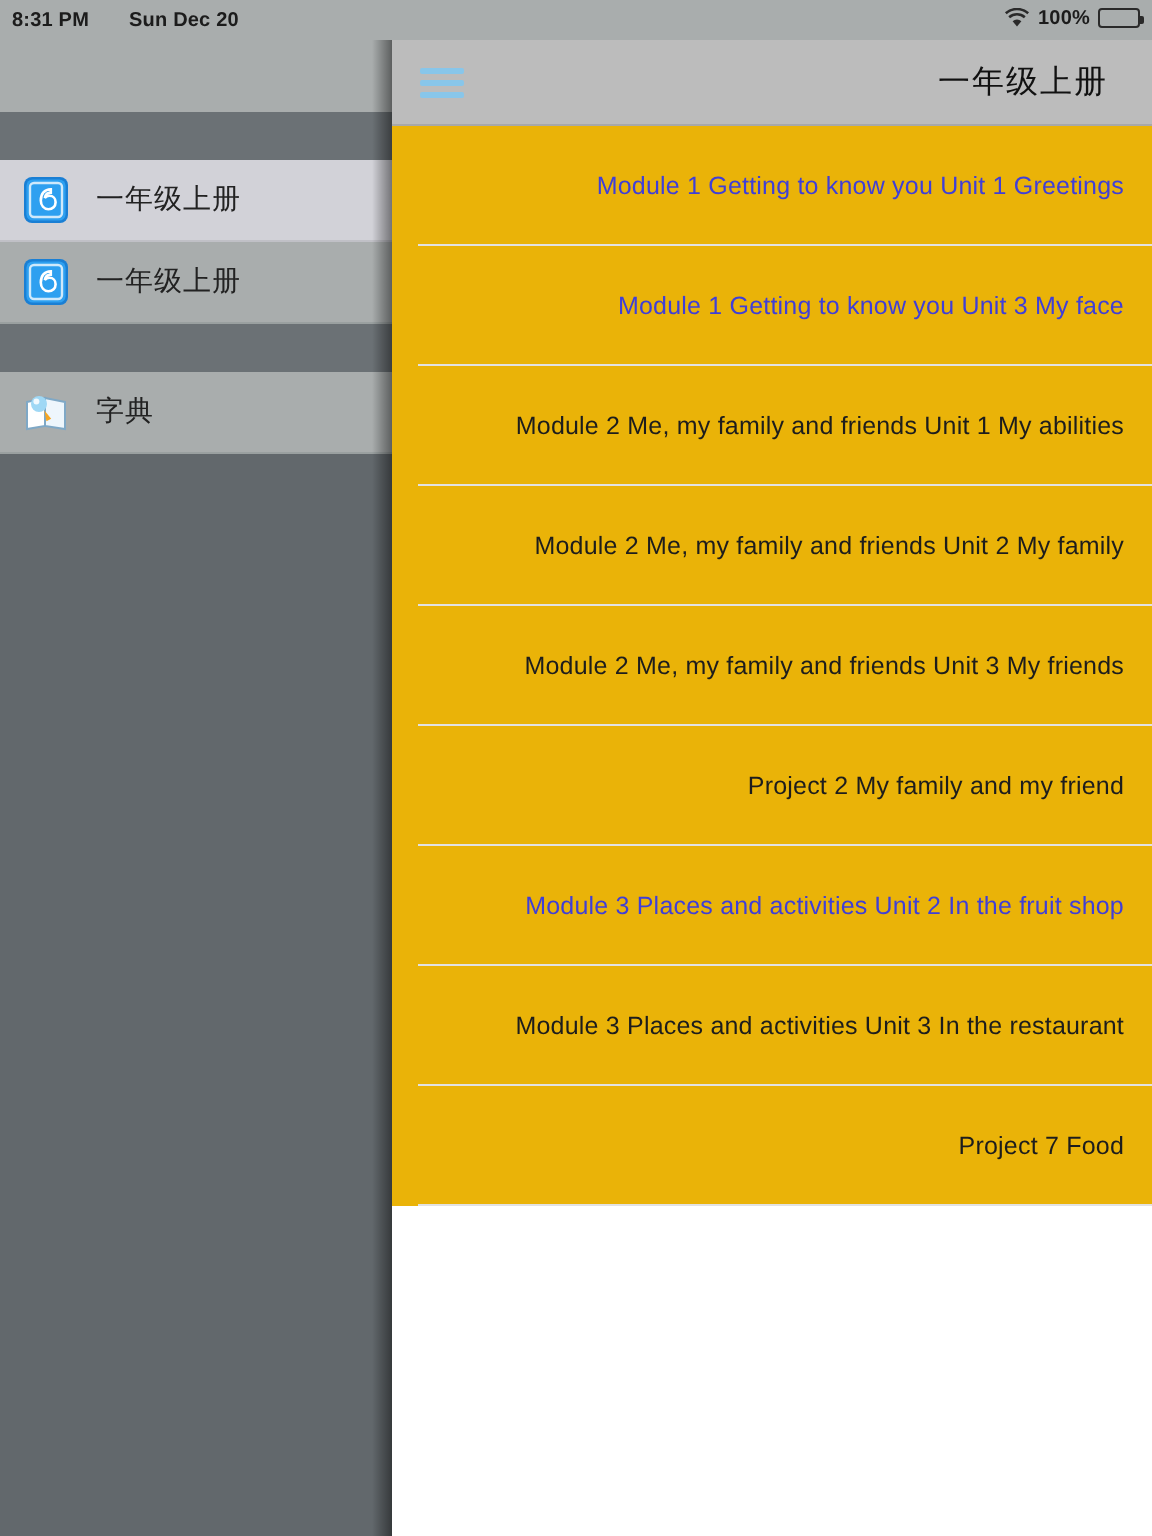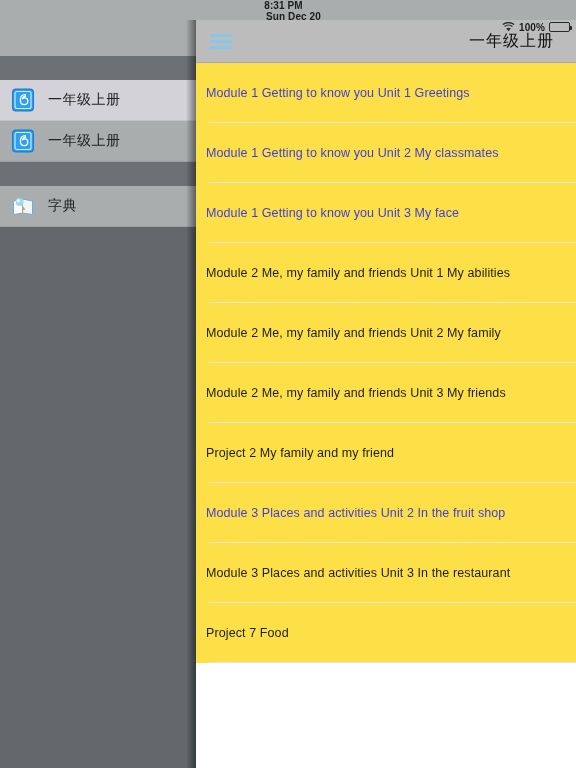--- a/index.html
+++ b/index.html
@@ -26,21 +26,20 @@
     width: 576px;
     height: 20px;
     background: #a9adad;
     display: flex;
     align-items: center;
     padding: 0 6px;
     font-size: 10px;
     color: #1c1c1c;
     letter-spacing: 0.1px;
     z-index: 40;
-    flex-direction: column;
   }
   .sb-time { font-weight: bold; margin-right: 9px; }
   .sb-date { font-weight: bold; padding-left: 11px; }
   .sb-right {
     margin-left: auto;
     display: flex;
     align-items: flex-start;
     gap: 4px;
   }
   .wifi-ico { display: block; }
@@ -157,21 +156,22 @@
     overflow: hidden;
     background: #fff;
   }
   .list-row {
     position: relative;
     height: 60px;
     display: flex;
     align-items: center;
     padding-left: 10px;
     padding-right: 14px;
-    background: #fde047;
+    background: #eab308;
+    justify-content: flex-end;
   }
   .list-row::after {
     content: "";
     position: absolute;
     left: 13px; right: 0; bottom: 0;
     height: 1px;
     background: #e2e2e2;
   }
   .list-row-label {
     font-size: 12.5px;
@@ -262,23 +262,20 @@
           <span></span>
       </div>
       <div class="nav-title">一年级上册</div>
     </div>
 
     <div class="list" id="lesson-list">
         <div class="list-row">
           <span class="list-row-label visited">Module 1 Getting to know you Unit 1 Greetings</span>
         </div>
         <div class="list-row">
-          <span class="list-row-label visited">Module 1 Getting to know you Unit 2 My classmates</span>
-        </div>
-        <div class="list-row">
           <span class="list-row-label visited">Module 1 Getting to know you Unit 3 My face</span>
         </div>
         <div class="list-row">
           <span class="list-row-label">Module 2 Me, my family and friends Unit 1 My abilities</span>
         </div>
         <div class="list-row">
           <span class="list-row-label">Module 2 Me, my family and friends Unit 2 My family</span>
         </div>
         <div class="list-row">
           <span class="list-row-label">Module 2 Me, my family and friends Unit 3 My friends</span>

